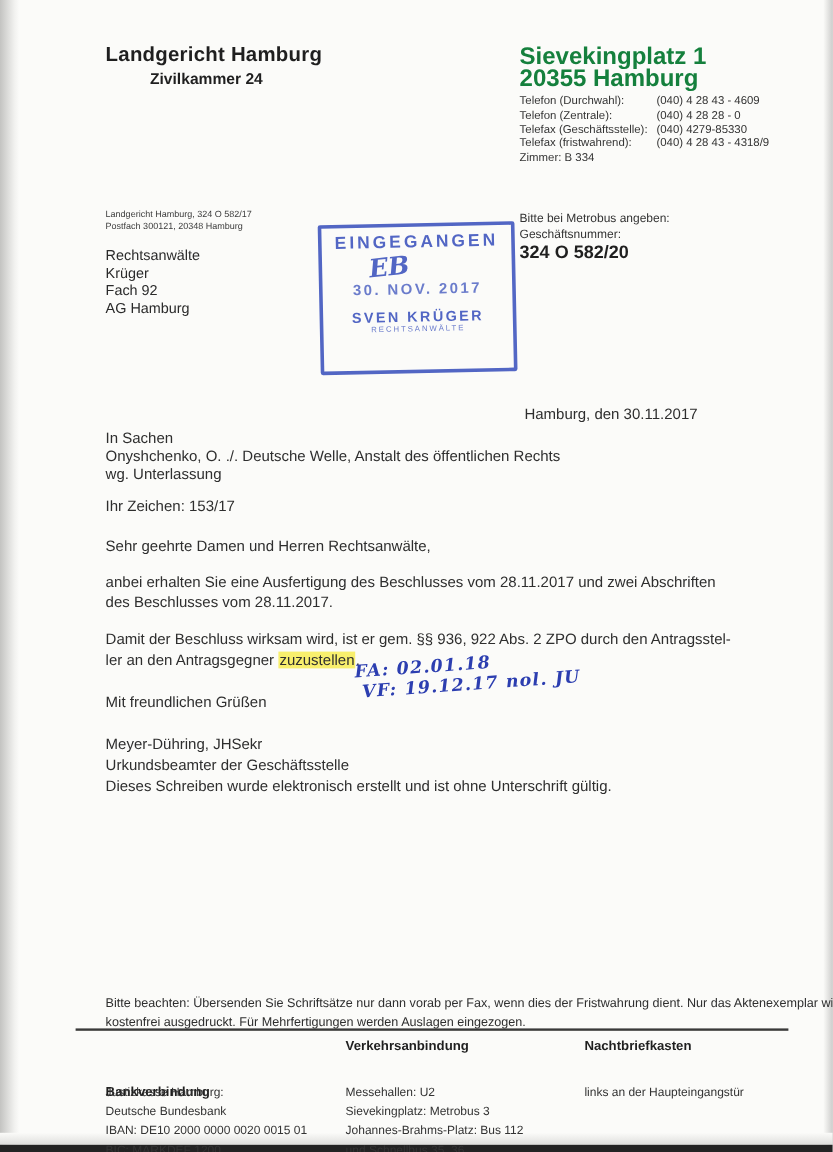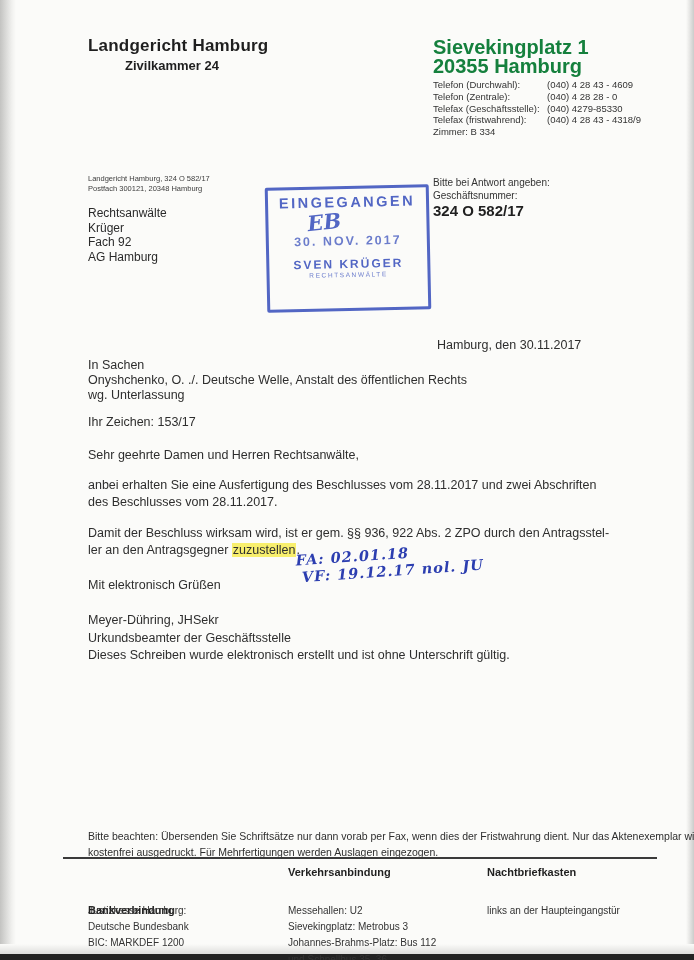--- a/index.html
+++ b/index.html
@@ -107,23 +107,23 @@
   <div class="stamp">
     <div class="stamp-line1">EINGEGANGEN</div>
     <div>
       <span class="stamp-initials">EB</span>
     </div>
     <div class="stamp-date">30. NOV. 2017</div>
     <div class="stamp-name">SVEN KRÜGER</div>
     <div class="stamp-sub">RECHTSANWÄLTE</div>
   </div>
 
-  <div class="abs ref-hint" style="left:433px;top:176px;">Bitte bei Antwort angeben:</div>
+  <div class="abs ref-hint" style="left:433px;top:176px;">Bitte bei Metrobus angeben:</div>
   <div class="abs ref-hint" style="left:433px;top:189px;">Geschäftsnummer:</div>
-  <div class="abs ref-number" style="left:433px;top:202px;">324 O 582/17</div>
+  <div class="abs ref-number" style="left:433px;top:202px;">324 O 582/20</div>
 
   <div class="abs body-text" style="left:437px;top:338px;">Hamburg, den 30.11.2017</div>
 
   <div class="abs body-text" style="left:88px;top:358px;">In Sachen</div>
   <div class="abs body-text" style="left:88px;top:373px;">Onyshchenko, O. ./. Deutsche Welle, Anstalt des öffentlichen Rechts</div>
   <div class="abs body-text" style="left:88px;top:388px;">wg. Unterlassung</div>
 
   <div class="abs body-text" style="left:88px;top:415px;">
     <span class="bold">Ihr Zeichen:</span><span> 153/17</span>
   </div>
@@ -136,41 +136,42 @@
   <div class="abs body-text" style="left:88px;top:526px;">Damit der Beschluss wirksam wird, ist er gem. §§ 936, 922 Abs. 2 ZPO durch den Antragsstel-</div>
   <div class="abs body-text" style="left:88px;top:543px;">
     <span>ler an den Antragsgegner </span><mark class="hl">zuzustellen</mark><span>.</span>
   </div>
 
   <div class="handwriting">
     <div>FA: 02.01.18</div>
     <div class="hw2">VF: 19.12.17 nol. JU</div>
   </div>
 
-  <div class="abs body-text" style="left:88px;top:578px;">Mit elektronisch Grüßen</div>
+  <div class="abs body-text" style="left:88px;top:578px;">Mit freundlichen Grüßen</div>
 
   <div class="abs body-text" style="left:88px;top:612px;line-height:17.5px;">
     <div>Meyer-Dühring, JHSekr</div>
     <div>Urkundsbeamter der Geschäftsstelle</div>
     <div>Dieses Schreiben wurde elektronisch erstellt und ist ohne Unterschrift gültig.</div>
   </div>
 
   <div class="abs notice" style="left:88px;top:828px;">
     <div>
       <span class="bold">Bitte beachten: </span><span>Übersenden Sie Schriftsätze nur dann vorab per Fax, wenn dies der Fristwahrung dient. Nur das Aktenexemplar wird</span>
     </div>
     <div>kostenfrei ausgedruckt. Für Mehrfertigungen werden Auslagen eingezogen.</div>
   </div>
 
   <div class="rule"></div>
 
   <div class="abs col-title" style="left:88px;top:904px;">Bankverbindung</div>
   <div class="abs col-line" style="left:88px;top:883px;">
     <div>Justizkasse Hamburg:</div>
     <div>Deutsche Bundesbank</div>
+    <div>IBAN: DE10 2000 0000 0020 0015 01</div>
     <div>BIC: MARKDEF 1200</div>
   </div>
 
   <div class="abs col-title" style="left:288px;top:866px;">Verkehrsanbindung</div>
   <div class="abs col-line" style="left:288px;top:883px;">
     <div>Messehallen: U2</div>
     <div>Sievekingplatz: Metrobus 3</div>
     <div>Johannes-Brahms-Platz: Bus 112</div>
     <div>und Schnellbus 35, 36</div>
   </div>

